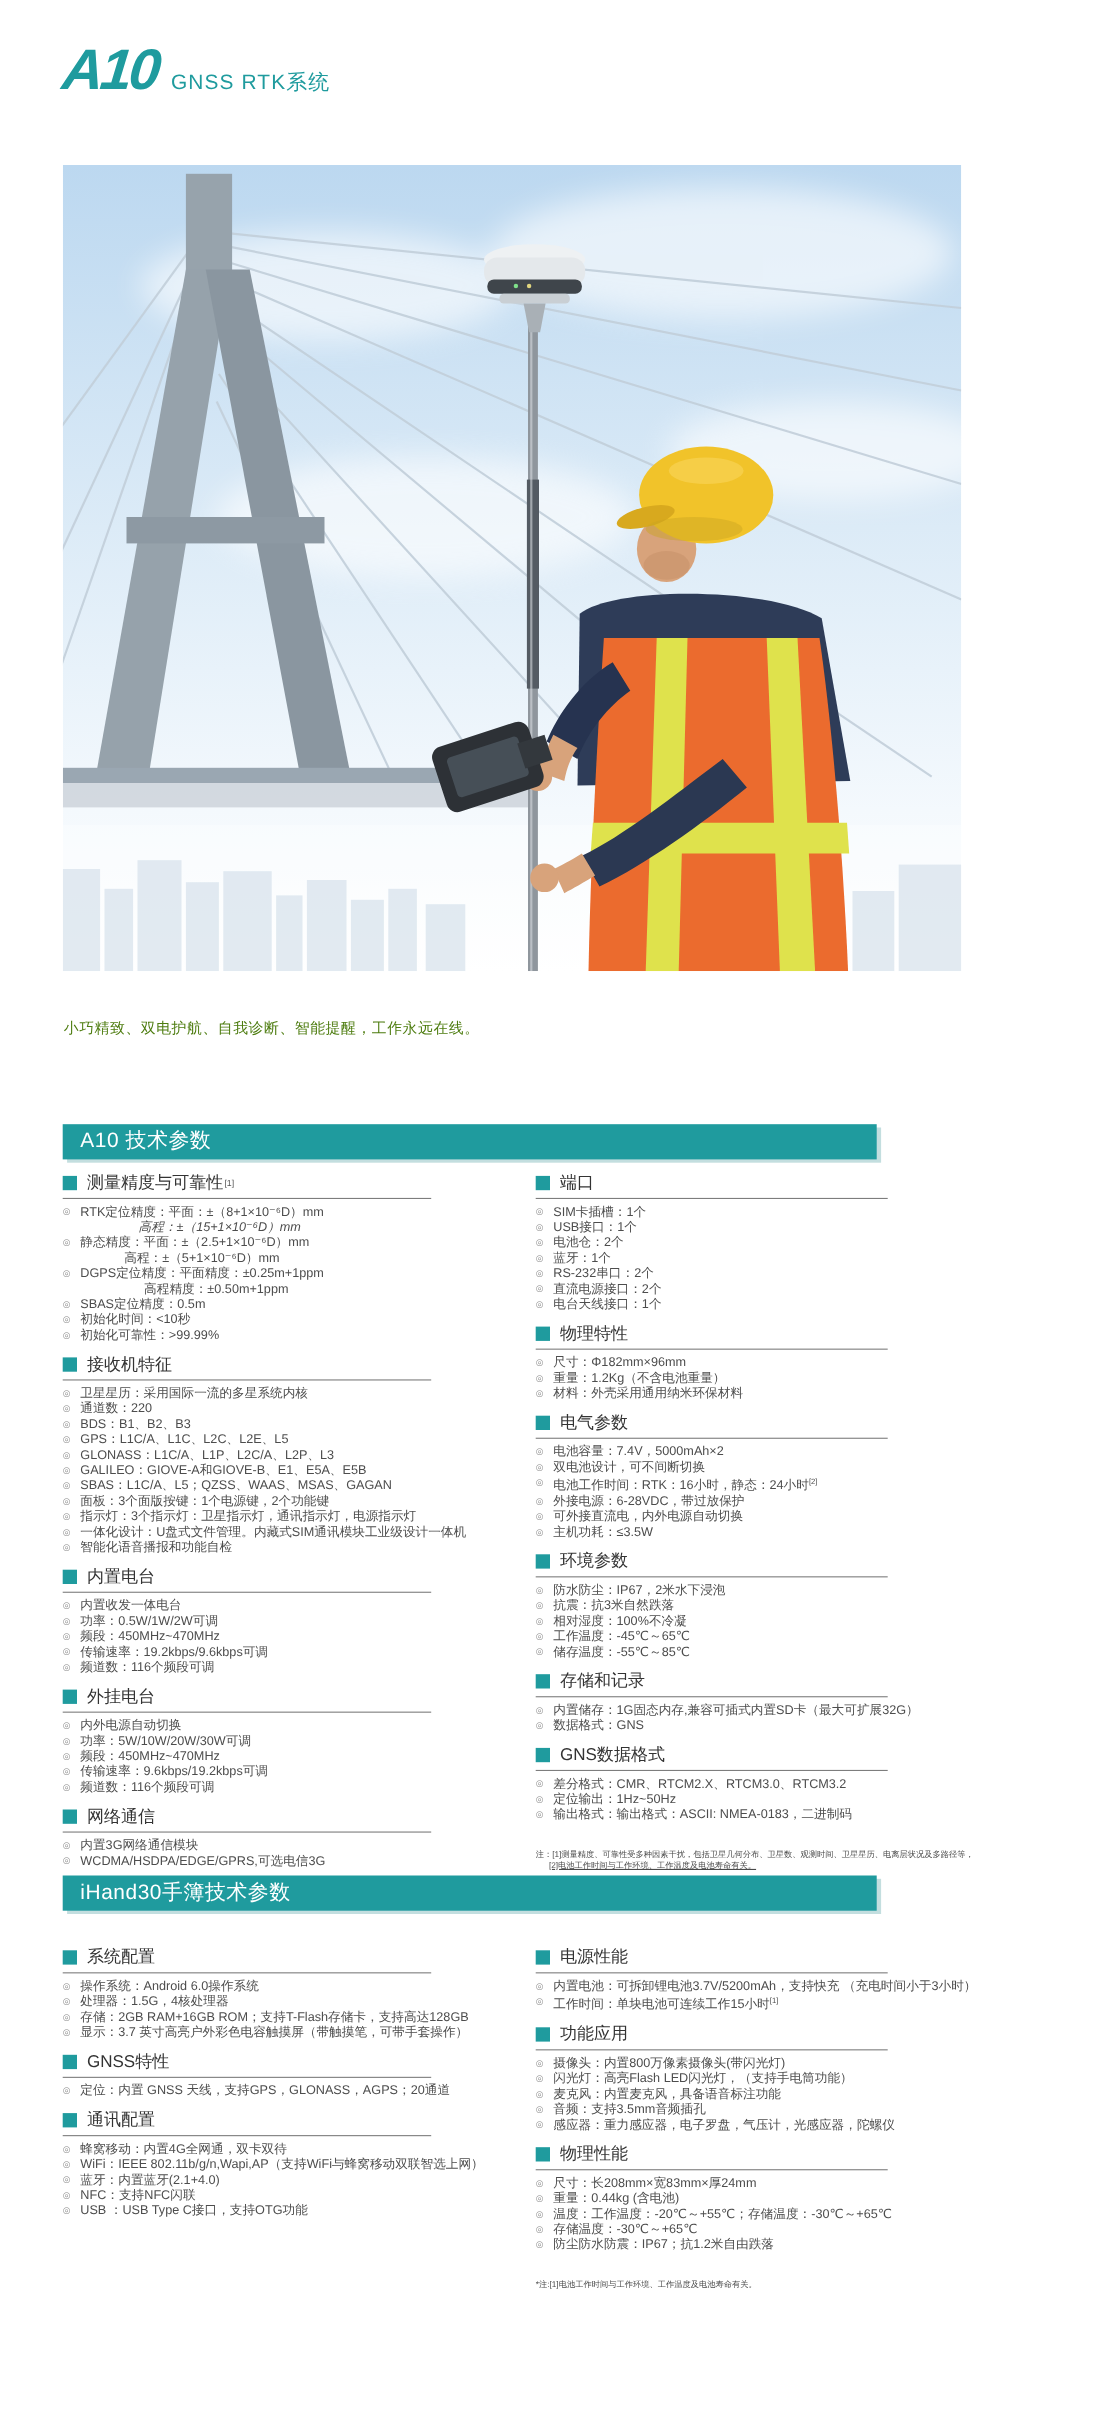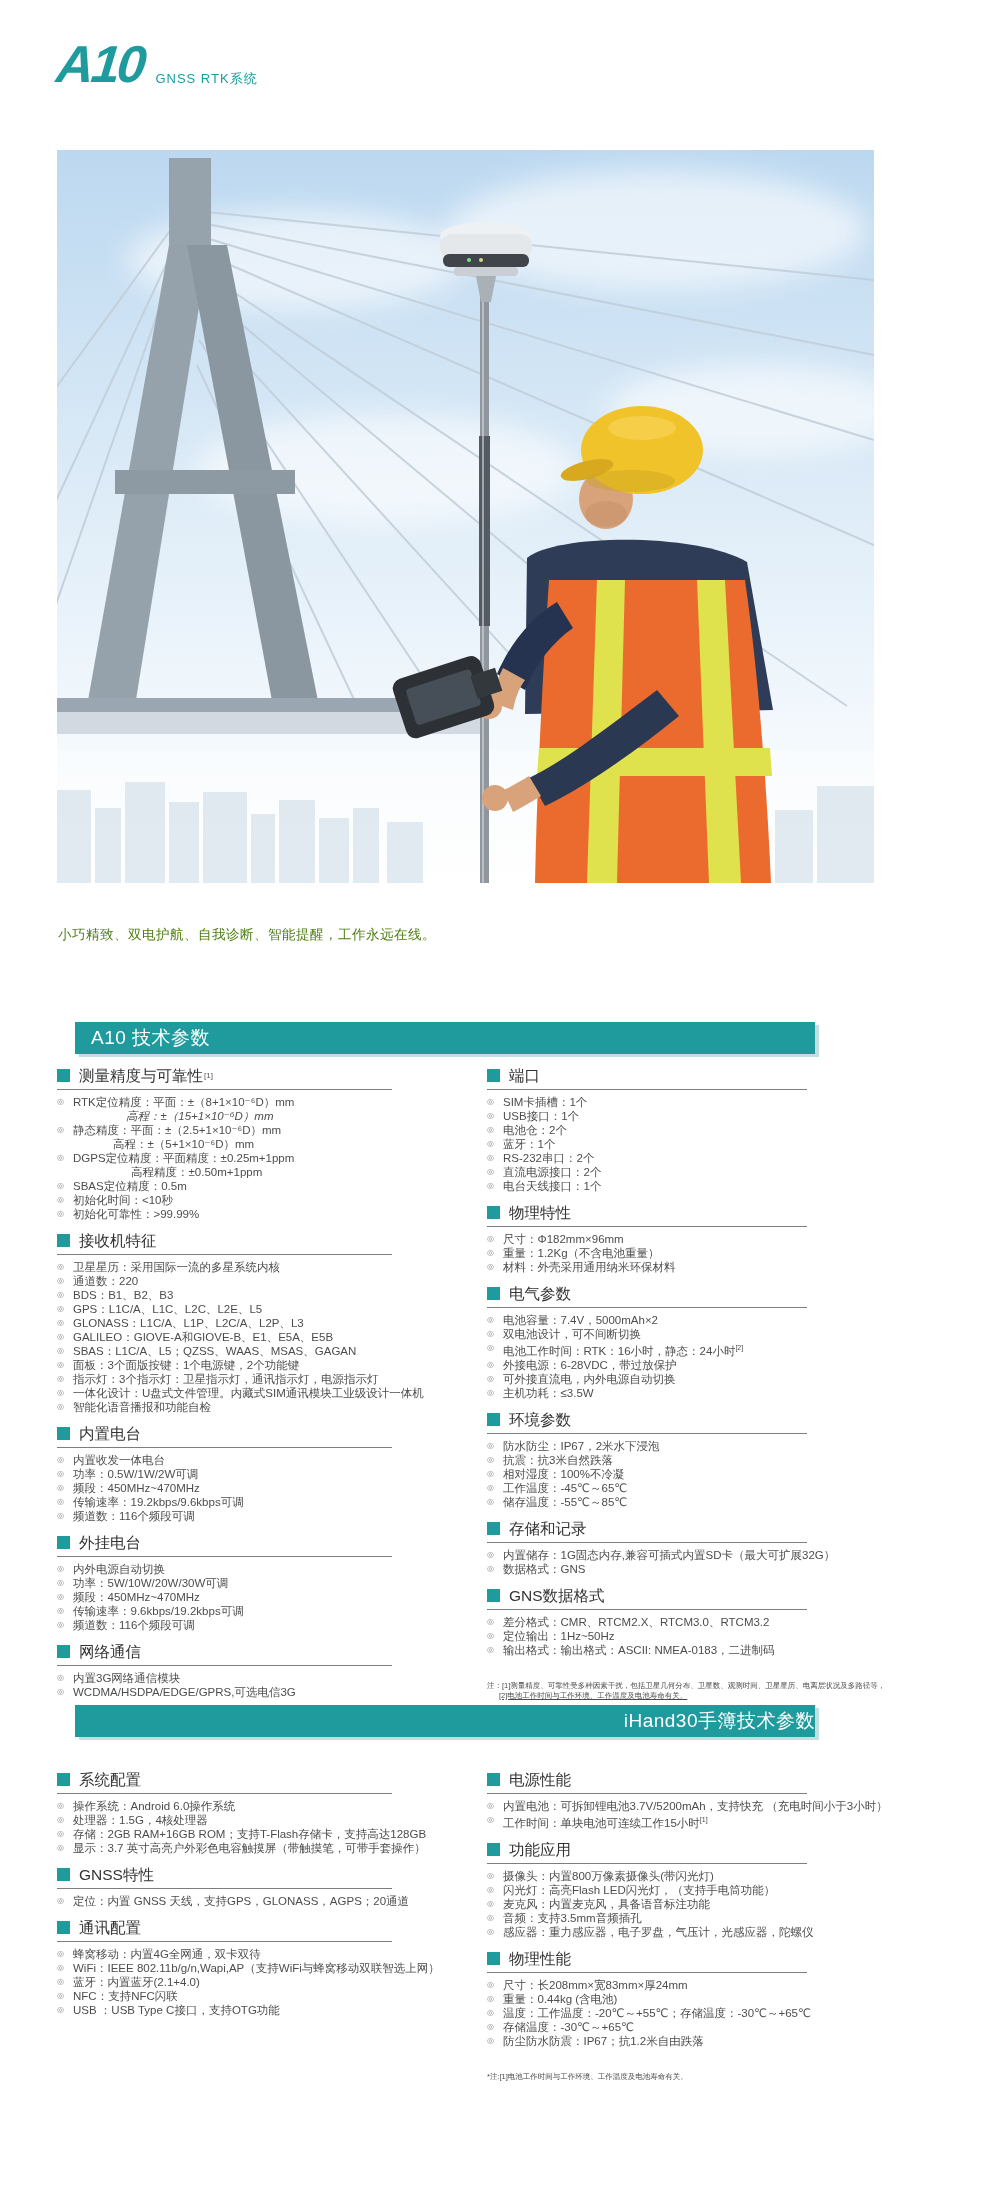--- a/index.html
+++ b/index.html
@@ -4,34 +4,34 @@
 <style>
   :root{ --accent:#1f9b9e; --bar-shadow:#c3dedf; }
   html,body{margin:0;padding:0;background:#ffffff;}
   .page{position:relative;width:1000px;height:2194px;background:#fff;overflow:hidden;
         font-family:"Liberation Sans","DejaVu Sans",sans-serif;}
 
   
   .logo{position:absolute;left:57px;top:38px;display:flex;align-items:flex-end;}
   .brand{font-size:52px;line-height:1;font-weight:bold;font-style:italic;color:var(--accent);
          letter-spacing:-3px;transform:skewX(-6deg);}
-  .brand-sub{font-size:13px;color:var(--accent);margin-left:12px;margin-bottom:2px;letter-spacing:1px;}
+  .brand-sub{font-size:19px;color:var(--accent);margin-left:12px;margin-bottom:2px;letter-spacing:1px;}
 
   
   .photo{position:absolute;left:57px;top:150px;width:817px;height:733px;overflow:hidden;}
   .photo svg{display:block;width:100%;height:100%;}
 
   .caption{position:absolute;left:58px;top:912px;font-size:13.5px;color:#4d7c0f;letter-spacing:.5px;}
 
   
-  .section-bar{position:absolute;left:75px;width:724px;height:32px;background:var(--accent);
+  .section-bar{position:absolute;left:57px;width:724px;height:32px;background:var(--accent);
                color:#fff;font-size:19px;line-height:32px;padding-left:16px;
                box-shadow:4px 3px 0 var(--bar-shadow);letter-spacing:.5px;}
   .bar-a10{top:1022px;}
-  .bar-ihand{top:1705px;text-align:right;}
+  .bar-ihand{top:1705px;}
 
   
   .cols{position:absolute;left:57px;display:flex;align-items:flex-start;}
   .cols-a10{top:1060px;}
   .cols-ihand{top:1764px;}
   .spec-col{padding-top:8px;}
   .col-l{width:335px;margin-right:95px;flex:0 0 335px;}
   .col-r{width:320px;flex:0 0 320px;}
 
   .spec-section{margin-bottom:12px;}

